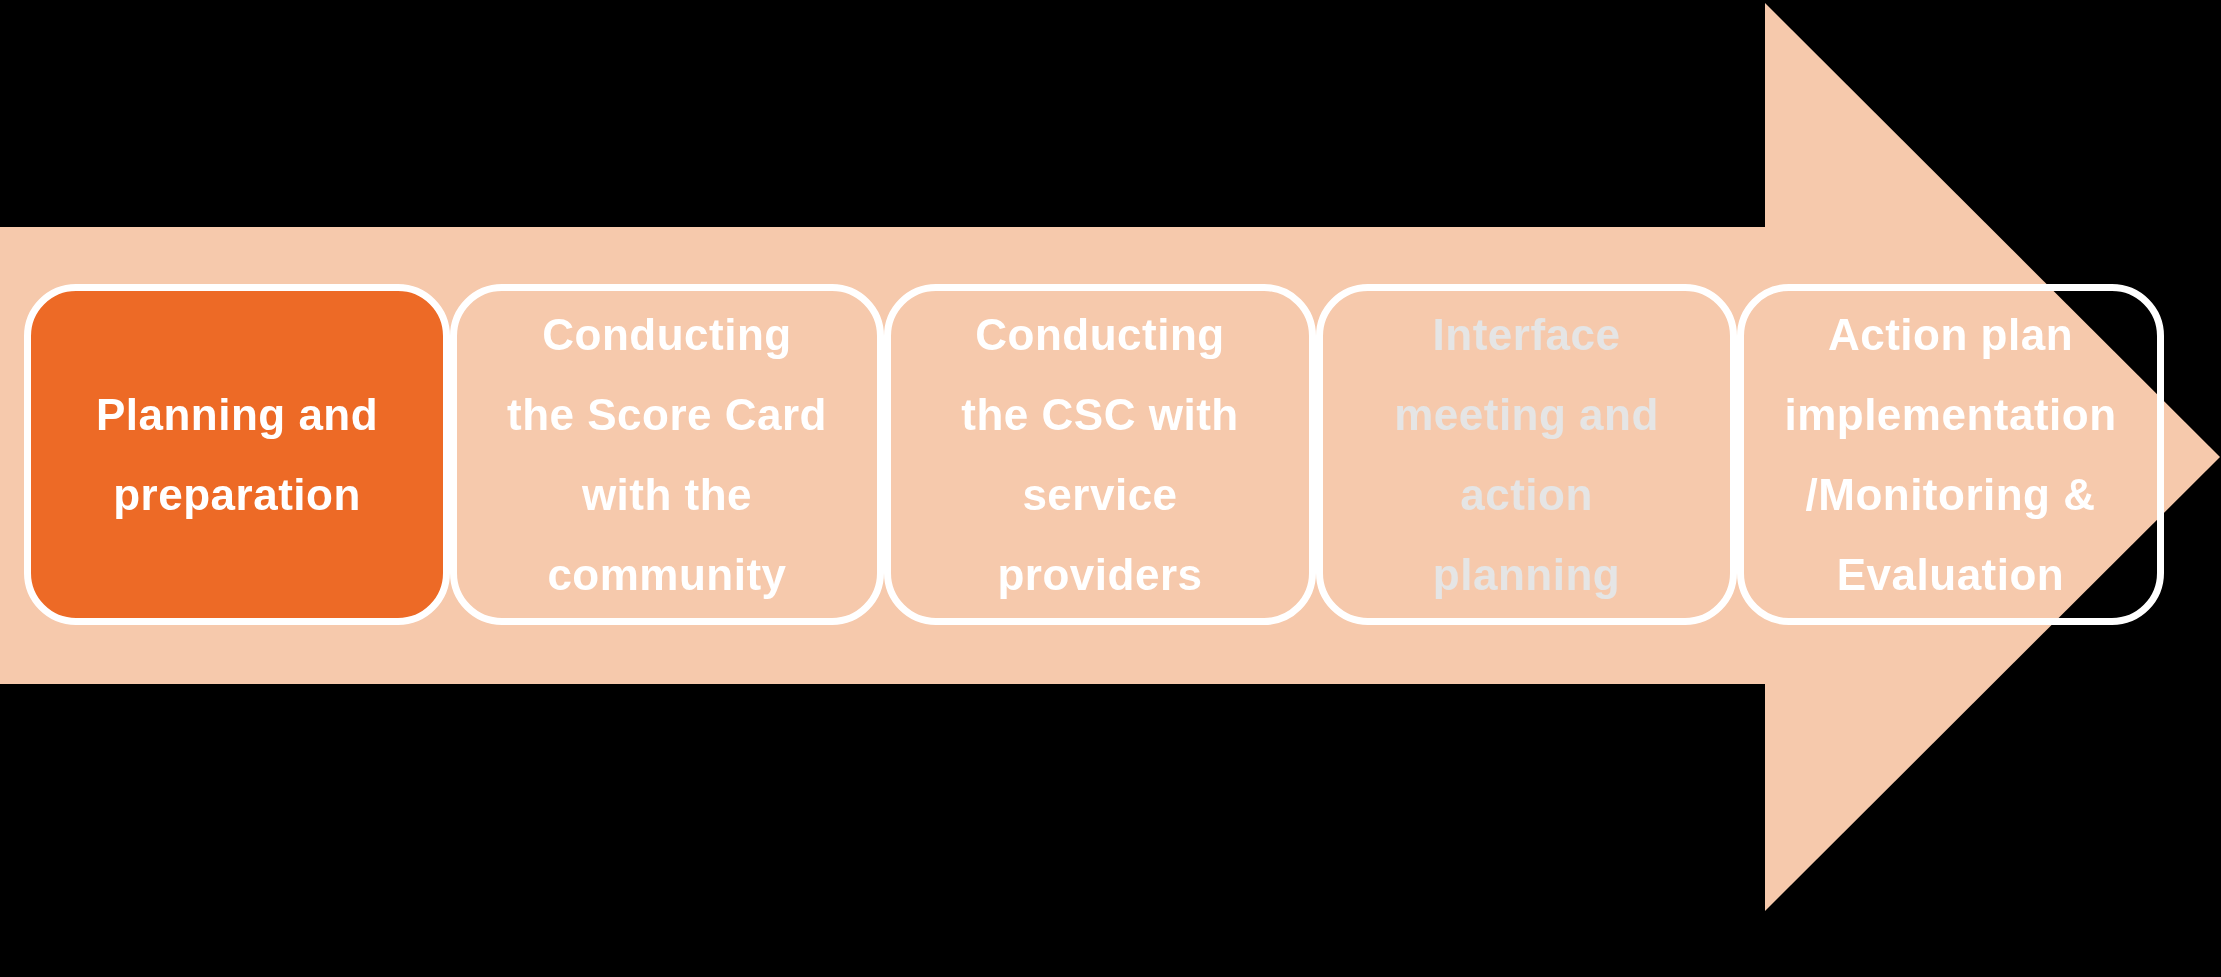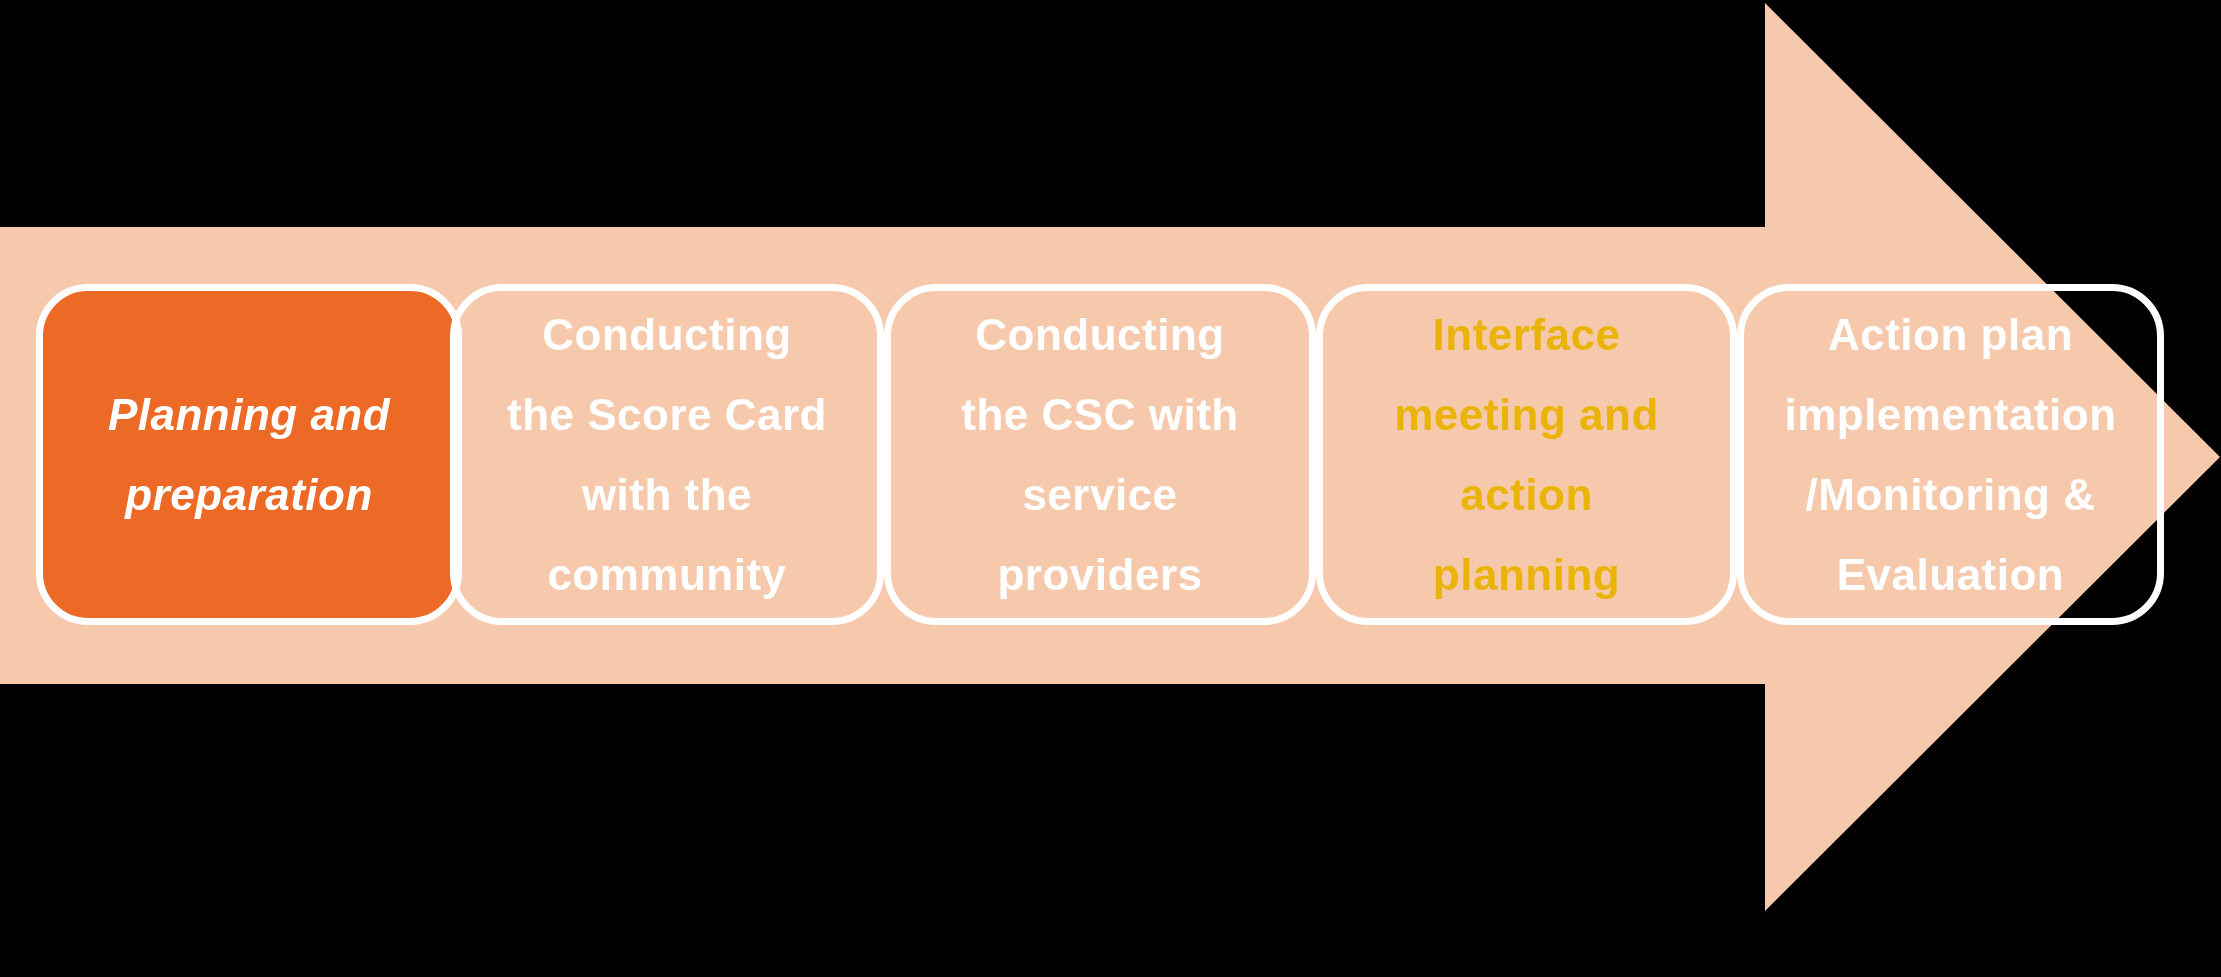--- a/index.html
+++ b/index.html
@@ -42,21 +42,21 @@
     text-align: center;
   }
   .stage .label {
     white-space: pre-line;
     color: #fff;
     font-size: 44px;
     font-weight: bold;
     line-height: 80px;
     letter-spacing: 0.5px;
   }
-  .s1 { left: 36px;   width: 426px; font-style: italic; }
+  .s1 { left: 24px;   width: 426px; }
   .s2 { left: 450px;  width: 434px; }
   .s3 { left: 884px;  width: 432px; }
   .s4 { left: 1316px; width: 421px; }
   .s5 { left: 1737px; width: 427px; }
 </style>
 </head>
 <body>
 
 <div class="canvas" style="background: rgb(0, 0, 0);">
 
@@ -76,21 +76,21 @@
   </div>
 
   <div class="stage s3" style="border-color: rgb(255, 255, 255); background: transparent;">
     <div class="label" style="color: rgb(255, 255, 255);">Conducting
 the CSC with
 service
 providers</div>
   </div>
 
   <div class="stage s4" style="border-color: rgb(255, 255, 255); background: transparent;">
-    <div class="label" style="color: #eab308;">Interface
+    <div class="label" style="color: #e5e5e5;">Interface
 meeting and
 action
 planning</div>
   </div>
 
   <div class="stage s5" style="border-color: rgb(255, 255, 255); background: transparent;">
     <div class="label" style="color: rgb(255, 255, 255);">Action plan
 implementation
 /Monitoring &amp;
 Evaluation</div>

